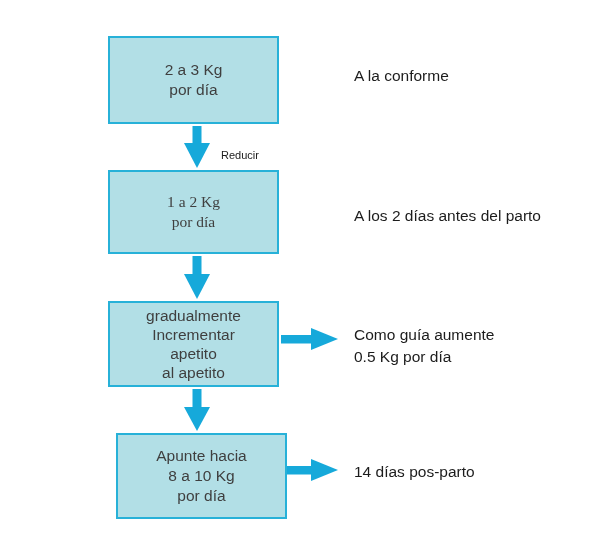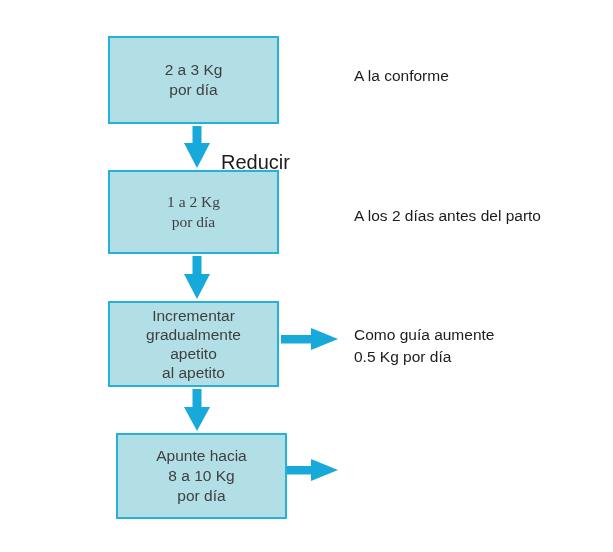--- a/index.html
+++ b/index.html
@@ -37,23 +37,23 @@
     position:absolute;left:354px;
     color:var(--note_text);
     font-size:15.5px;line-height:22px;
     white-space:nowrap;
   }
   .note-1{top:65px;}
   .note-2{top:205px;}
   .note-3{top:324px;}
   .note-4{top:461px;}
   .arrow-label{
-    position:absolute;left:221px;top:154px;
+    position:absolute;left:221px;top:147px;
     color:var(--note_text);
-    font-size:20px;line-height:17px;
+    font-size:11px;line-height:17px;
     white-space:nowrap;
   }
   .arrow-layer{
     position:absolute;left:0;top:0;
     width:613px;height:552px;
     pointer-events:none;
   }
   .arrow-shape{fill:var(--arrow_color);stroke:none;}
 </style>
 </head>
@@ -88,22 +88,22 @@
     <span>2 a 3 Kg</span>
     <span>por día</span>
   </div>
 
   <div class="flow-box box-2">
     <span>1 a 2 Kg</span>
     <span>por día</span>
   </div>
 
   <div class="flow-box box-3">
+    <span>gradualmente</span>
     <span>Incrementar</span>
-    <span>gradualmente</span>
     <span>apetito</span>
     <span>al apetito</span>
   </div>
 
   <div class="flow-box box-4">
     <span>Apunte hacia</span>
     <span>8 a 10 Kg</span>
     <span>por día</span>
   </div>
 
@@ -115,14 +115,17 @@
 
   <div class="side-note note-2">
     <span>A los 2 días antes del parto</span>
   </div>
 
   <div class="side-note note-3">
     <span style="display:block">Como guía aumente</span>
     <span style="display:block">0.5 Kg por día</span>
   </div>
 
+  <div class="side-note note-4">
+    <span>14 días pos-parto</span>
+  </div>
 
 </div>
 
 </body></html>

